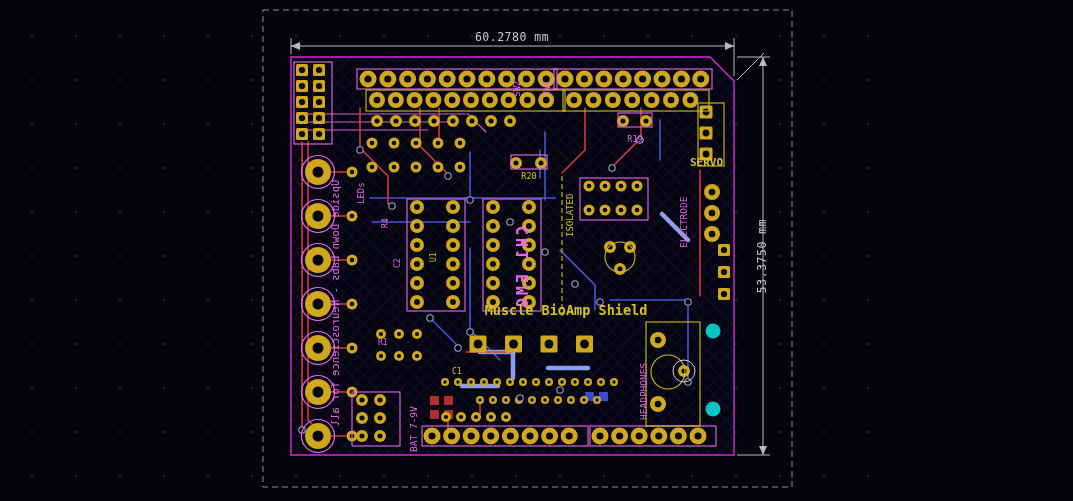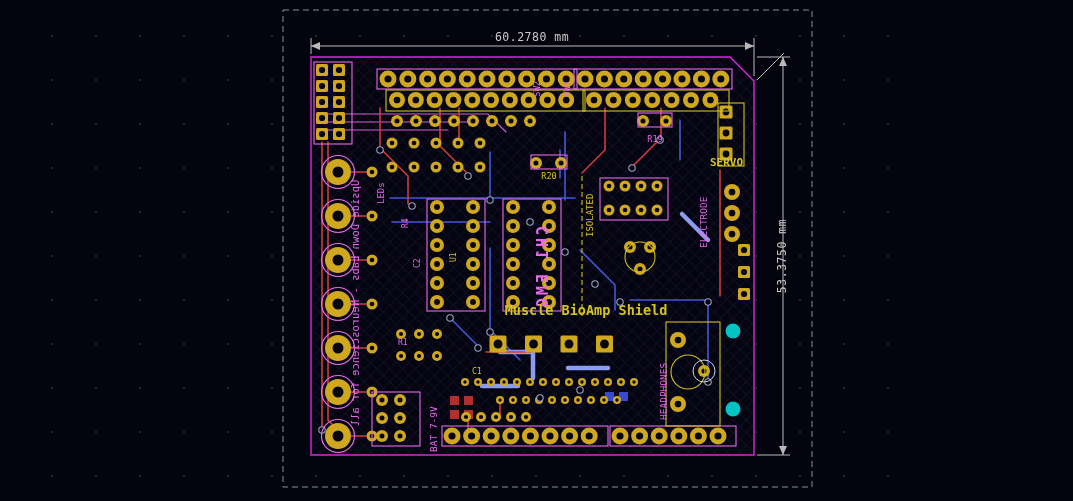--- a/index.html
+++ b/index.html
@@ -1,20 +1,20 @@
 <!DOCTYPE html>
 <html><head>
 <meta charset="utf-8">
 <style>
   html,body{margin:0;padding:0;background:#04040e;}
   .stage{
     position:relative;width:870px;height:501px;overflow:hidden;
     background-color:#04040e;
     background-image:radial-gradient(#23233c 1px, transparent 1.4px);
-    background-size:44px 44px;background-position:10px 14px;margin-left:20px;
+    background-size:44px 44px;background-position:10px 14px;
   }
   svg{display:block}
   text{font-family:"DejaVu Sans Mono","Liberation Mono",monospace;}
   .dimtext{fill:#c9c9c9;font-size:11.5px;letter-spacing:.5px;}
   .fsilk{fill:#d6c51f;}
   .bsilk{fill:#e868e8;}
   .silkline{stroke:#e868e8;stroke-width:1.1;fill:none;}
   .fsilkline{stroke:#cfc21a;stroke-width:1.1;fill:none;}
   .fcu{stroke:#cf3b3b;stroke-width:1.6;fill:none;stroke-linecap:round;}
   .bcu{stroke:#4656d8;stroke-width:1.6;fill:none;stroke-linecap:round;}

